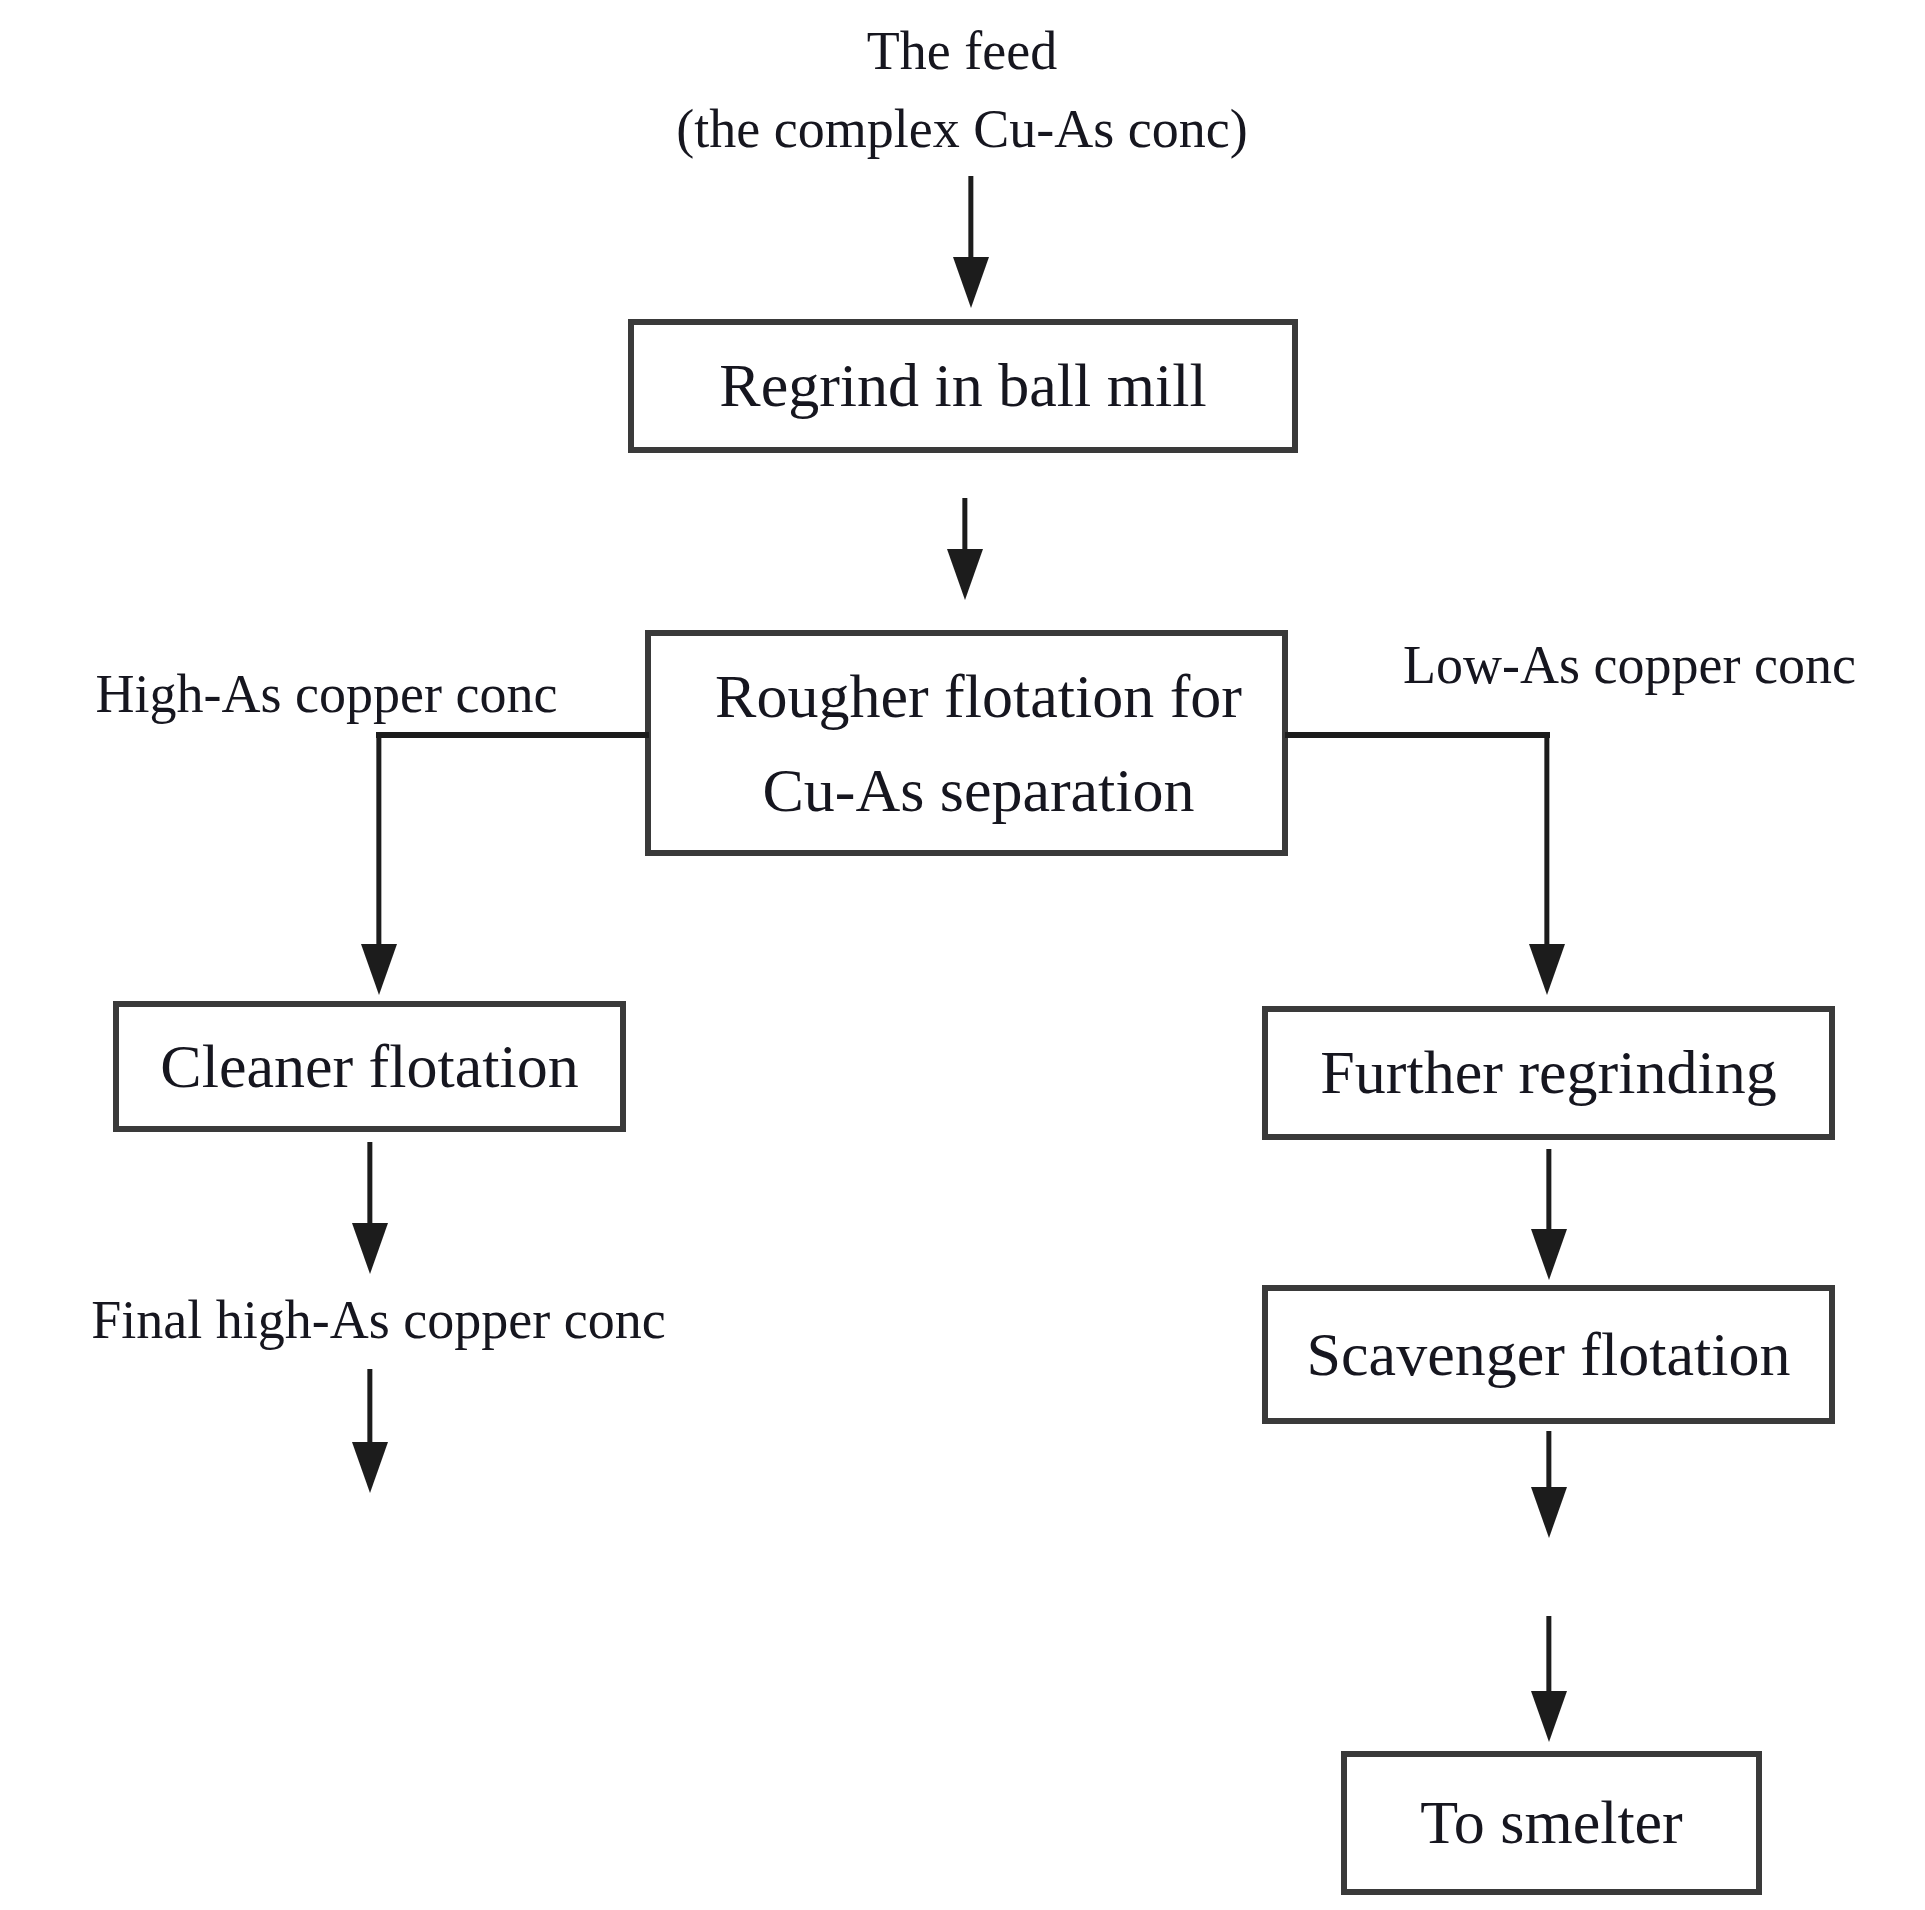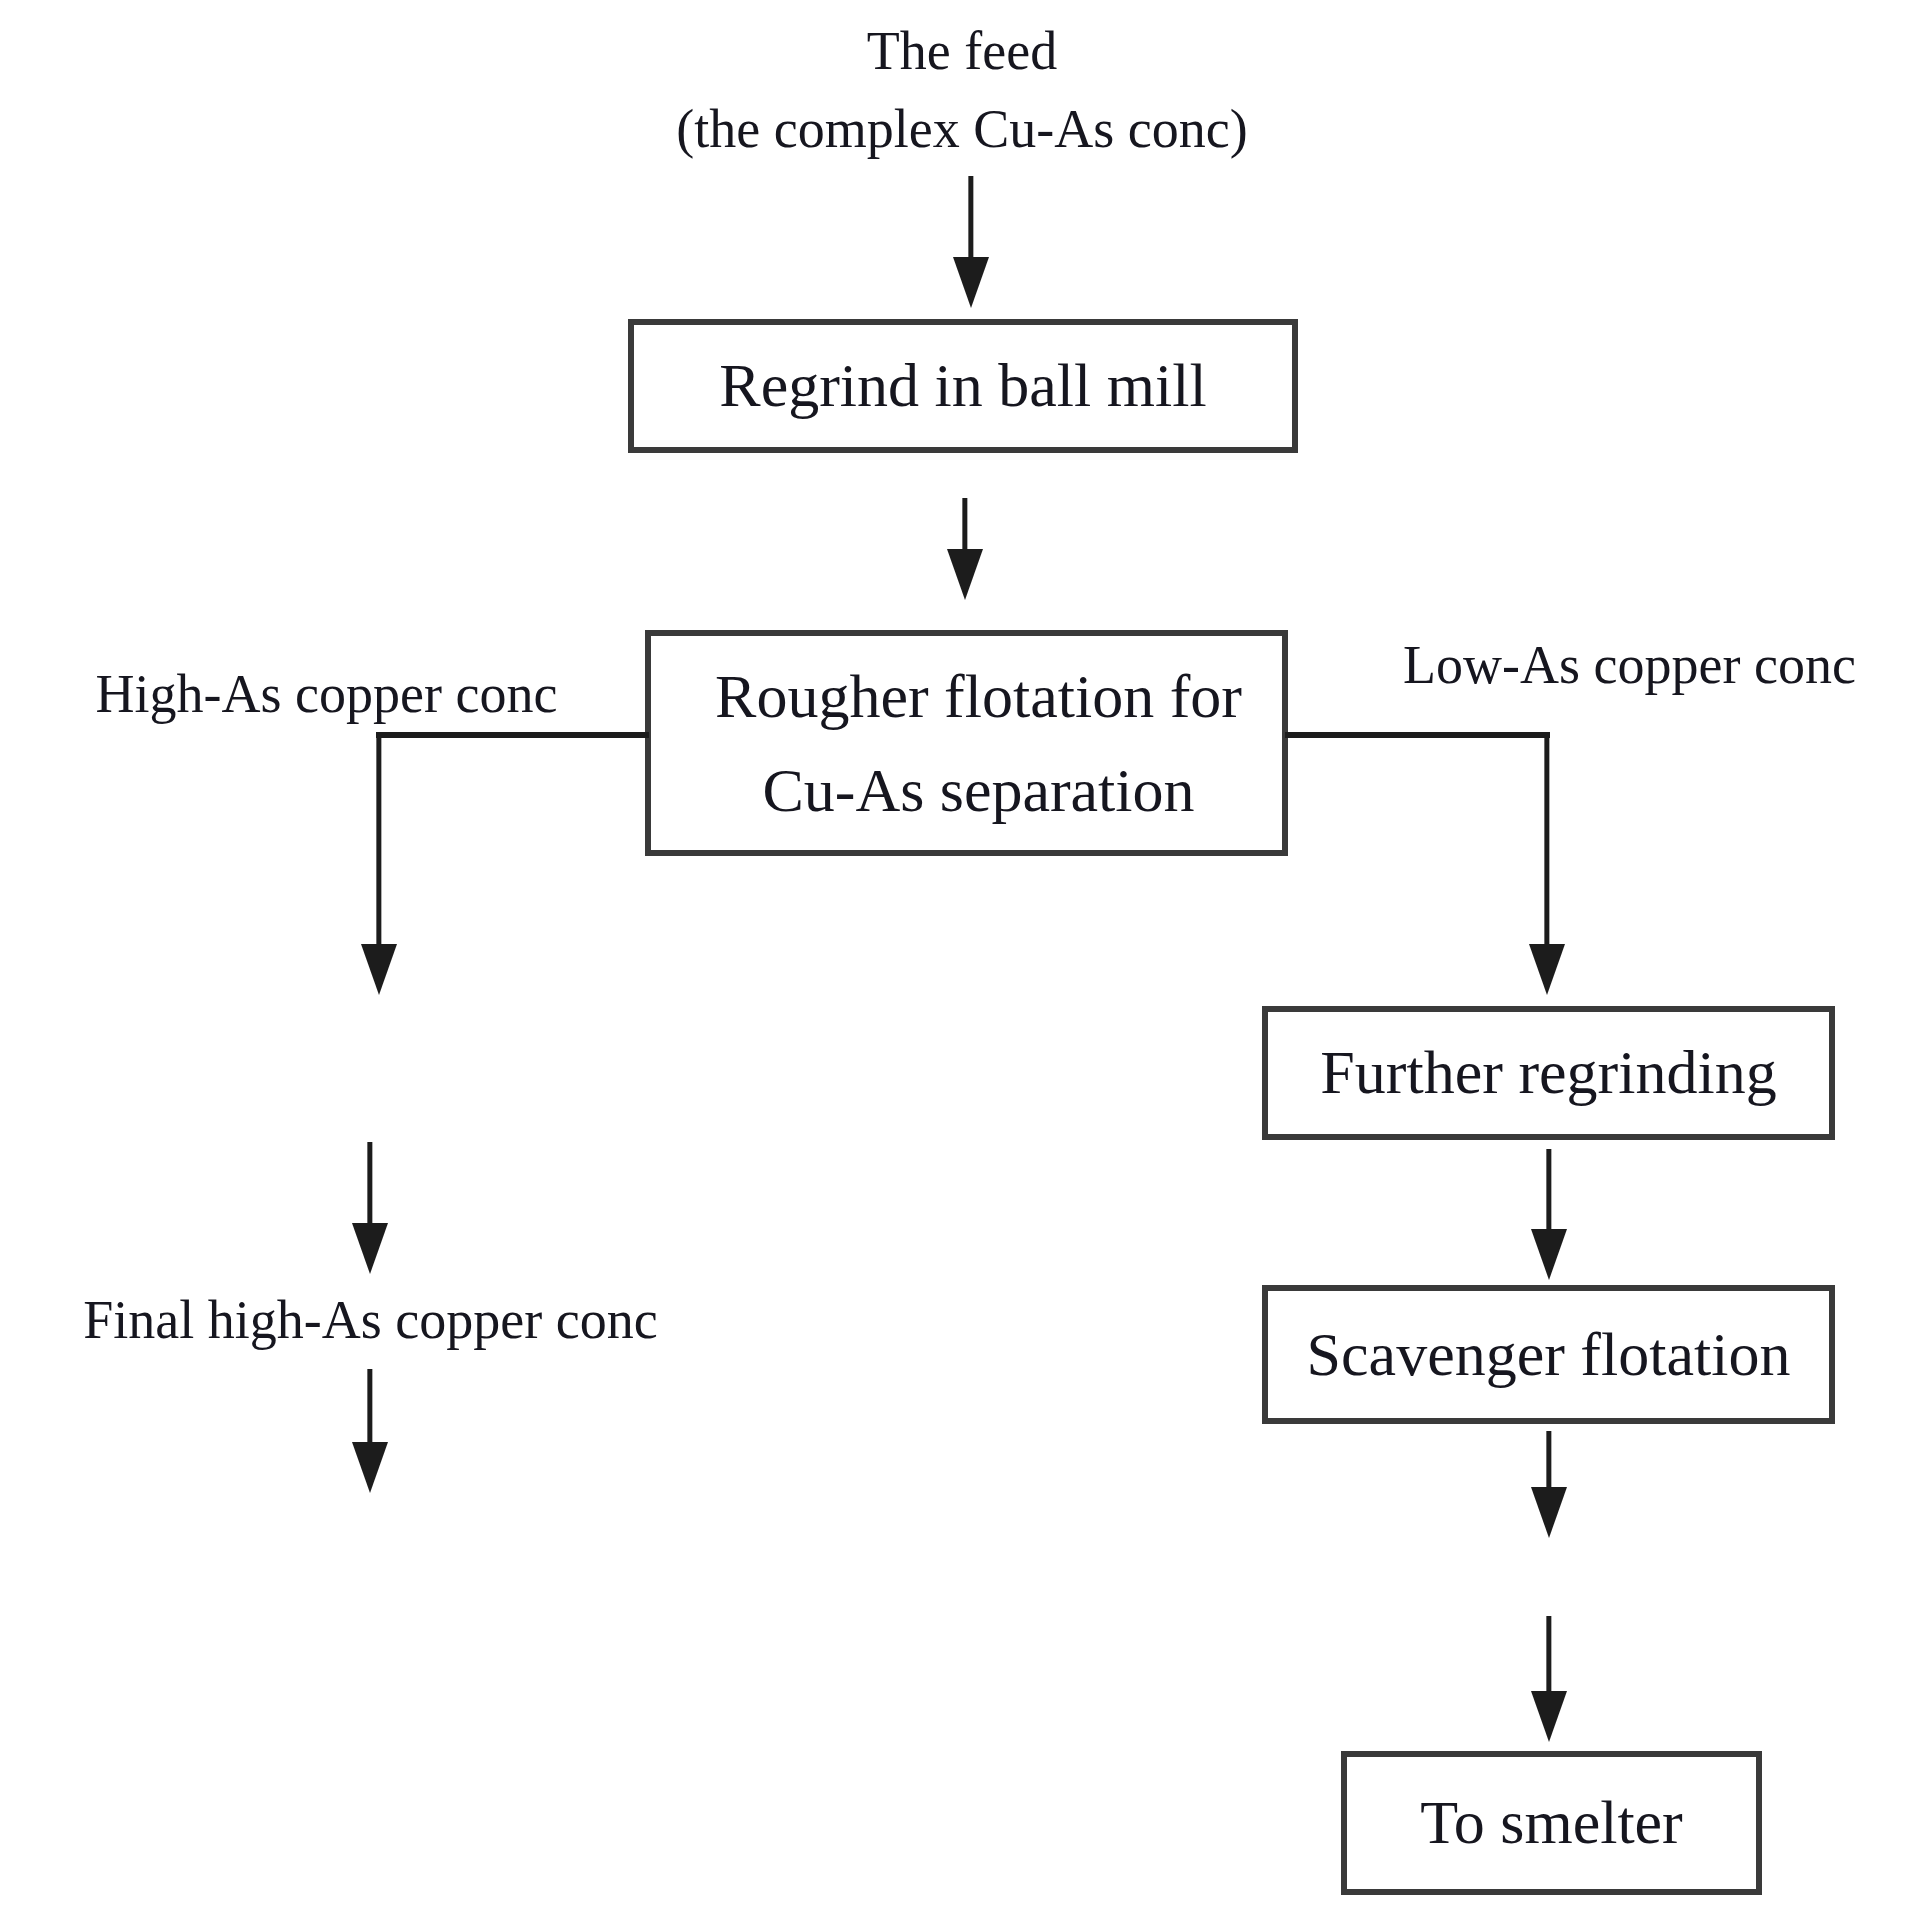--- a/index.html
+++ b/index.html
@@ -102,27 +102,30 @@
     <div class="shaft"></div>
     <div class="head"></div>
   </div>
 
   <div class="hline" style="left:1285px; top:732px; width:265px;"></div>
   <div class="arrow" style="left:1527px; top:735px; height:260px;">
     <div class="shaft"></div>
     <div class="head"></div>
   </div>
 
+  <div class="box" style="left:113px; top:1001px; width:513px; height:131px;">
+    <span>Cleaner flotation</span>
+  </div>
 
   <div class="arrow" style="left:350px; top:1142px; height:132px;">
     <div class="shaft"></div>
     <div class="head"></div>
   </div>
 
-  <div class="label" style="left:0px; top:1281px; width:741px;">Final high-As copper conc</div>
+  <div class="label" style="left:8px; top:1281px; width:741px;">Final high-As copper conc</div>
 
   <div class="arrow" style="left:350px; top:1369px; height:124px;">
     <div class="shaft"></div>
     <div class="head"></div>
   </div>
 
 
   <div class="box" style="left:1262px; top:1006px; width:573px; height:134px;">
     <span>Further regrinding</span>
   </div>

